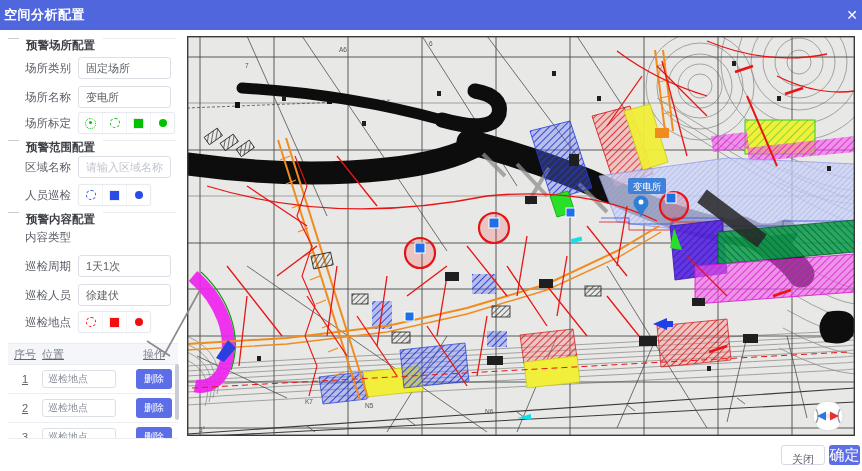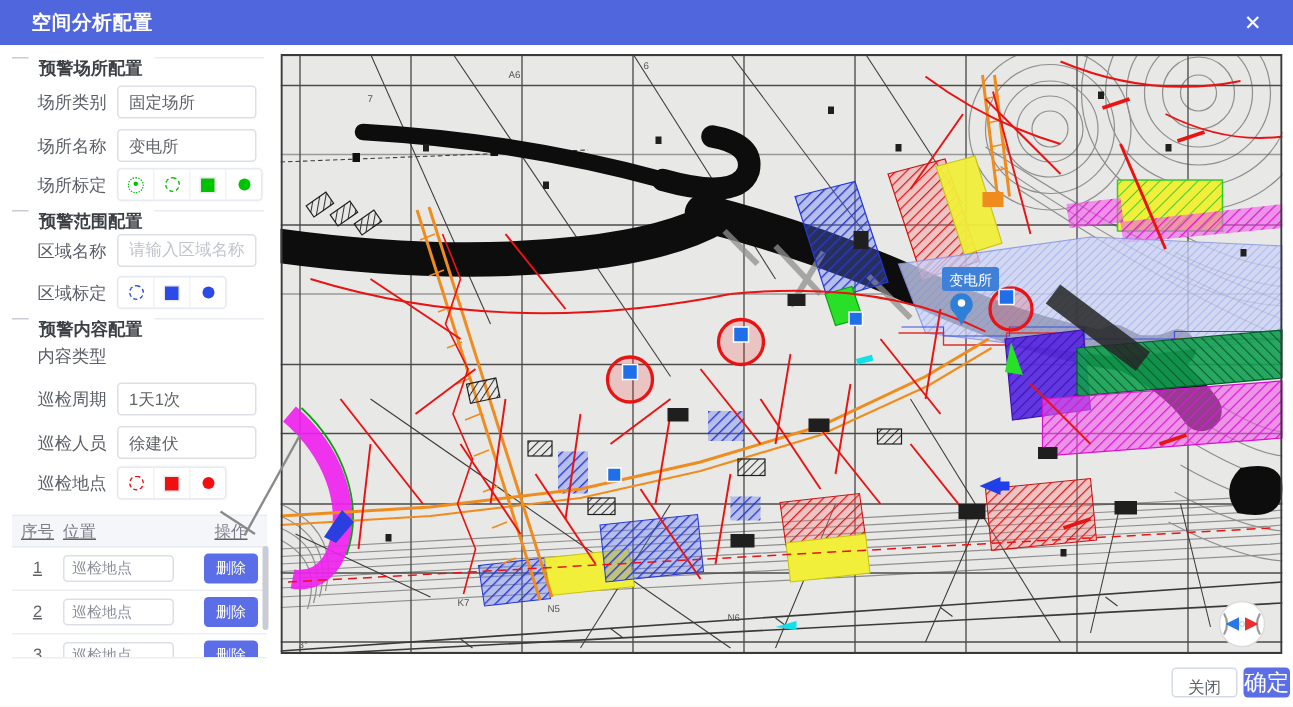--- a/index.html
+++ b/index.html
@@ -1,20 +1,20 @@
 <!DOCTYPE html>
 <html><head>
 <meta charset="utf-8">
 <style>
   html,body{margin:0;padding:0;background:#fff;}
   body{width:862px;height:471px;position:relative;overflow:hidden;
        font-family:"Liberation Sans",sans-serif;-webkit-font-smoothing:antialiased;}
   
   .hdr{position:absolute;left:0;top:0;width:862px;height:30px;background:#5066dd;
-       display:flex;align-items:center;justify-content:space-between;box-sizing:border-box;padding:0 21px;}
+       display:flex;align-items:center;justify-content:space-between;box-sizing:border-box;padding:0 4px;}
   .hdr .ttl{color:#fff;font-size:13px;font-weight:bold;letter-spacing:.5px;}
   .hdr .x{color:#fff;font-size:14px;cursor:pointer;line-height:1;}
   
   .sec{position:absolute;left:0;width:186px;display:flex;align-items:flex-start;font-size:11.5px;color:#3c3f44;font-weight:bold;}
   .sec .dash{width:11px;height:1px;background:#c9ccd4;margin:0 7px 0 8px;flex:none;}
   .sec .ln{flex:1;height:1px;background:#e9ebf0;margin:0 10px 0 8px;}
   .frow{position:absolute;left:0;width:186px;height:22px;display:flex;align-items:center;}
   .frow label{width:78px;text-align:right;font-size:11.5px;color:#5a5e66;padding-right:7px;box-sizing:border-box;flex:none;}
   .inp{width:93px;height:22px;box-sizing:border-box;border:1px solid #dcdfe6;border-radius:3px;
        font-size:11px;color:#606266;padding:0 7px;font-family:inherit;outline:none;background:#fff;}
@@ -90,21 +90,21 @@
   <span class="dash"></span>
   <span>预警范围配置</span>
   <span class="ln"></span>
 </div>
 
 <div class="frow" style="top:156px">
   <label>区域名称</label>
   <input class="inp" placeholder="请输入区域名称" style="">
 </div>
 <div class="frow" style="top:184px">
-  <label>区域标定</label>
+  <label>人员巡检</label>
   <div class="seg">
     <span class="cell">
         <i class="ic-ring c-b"></i>
       </span>
     <span class="cell">
         <i class="ic-sq c-b"></i>
       </span>
     <span class="cell">
         <i class="ic-dot c-b"></i>
       </span>

